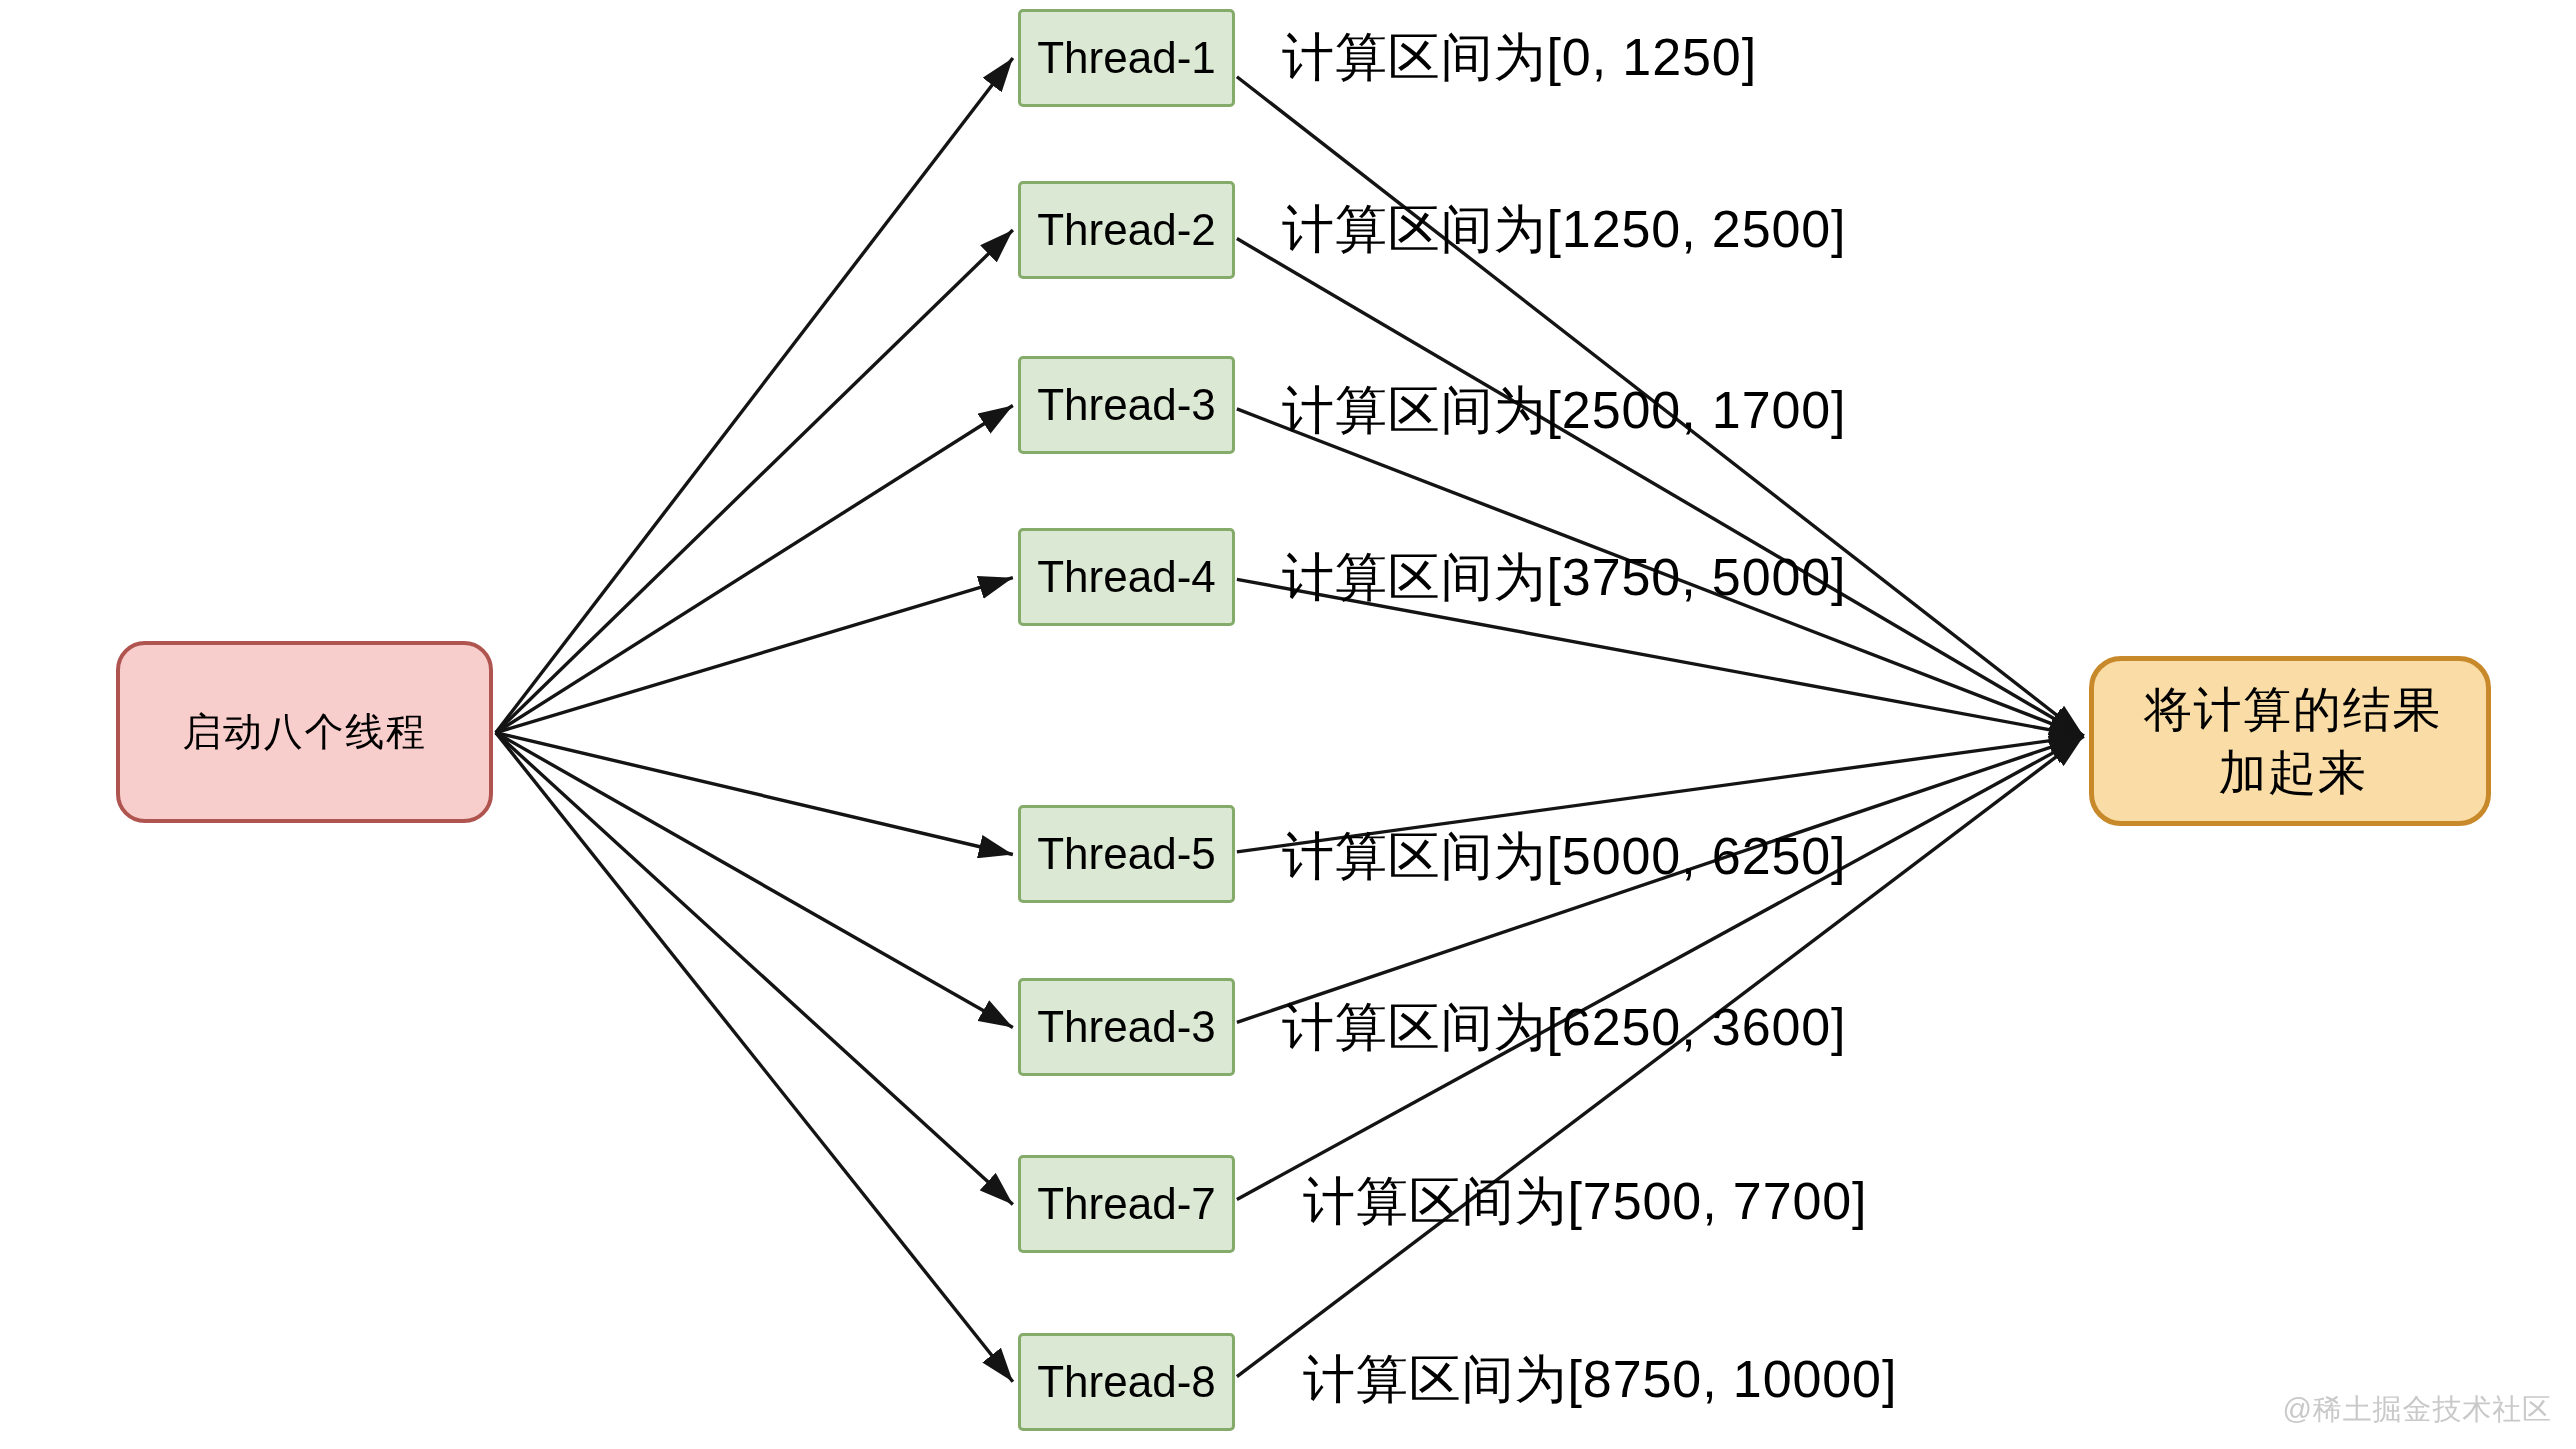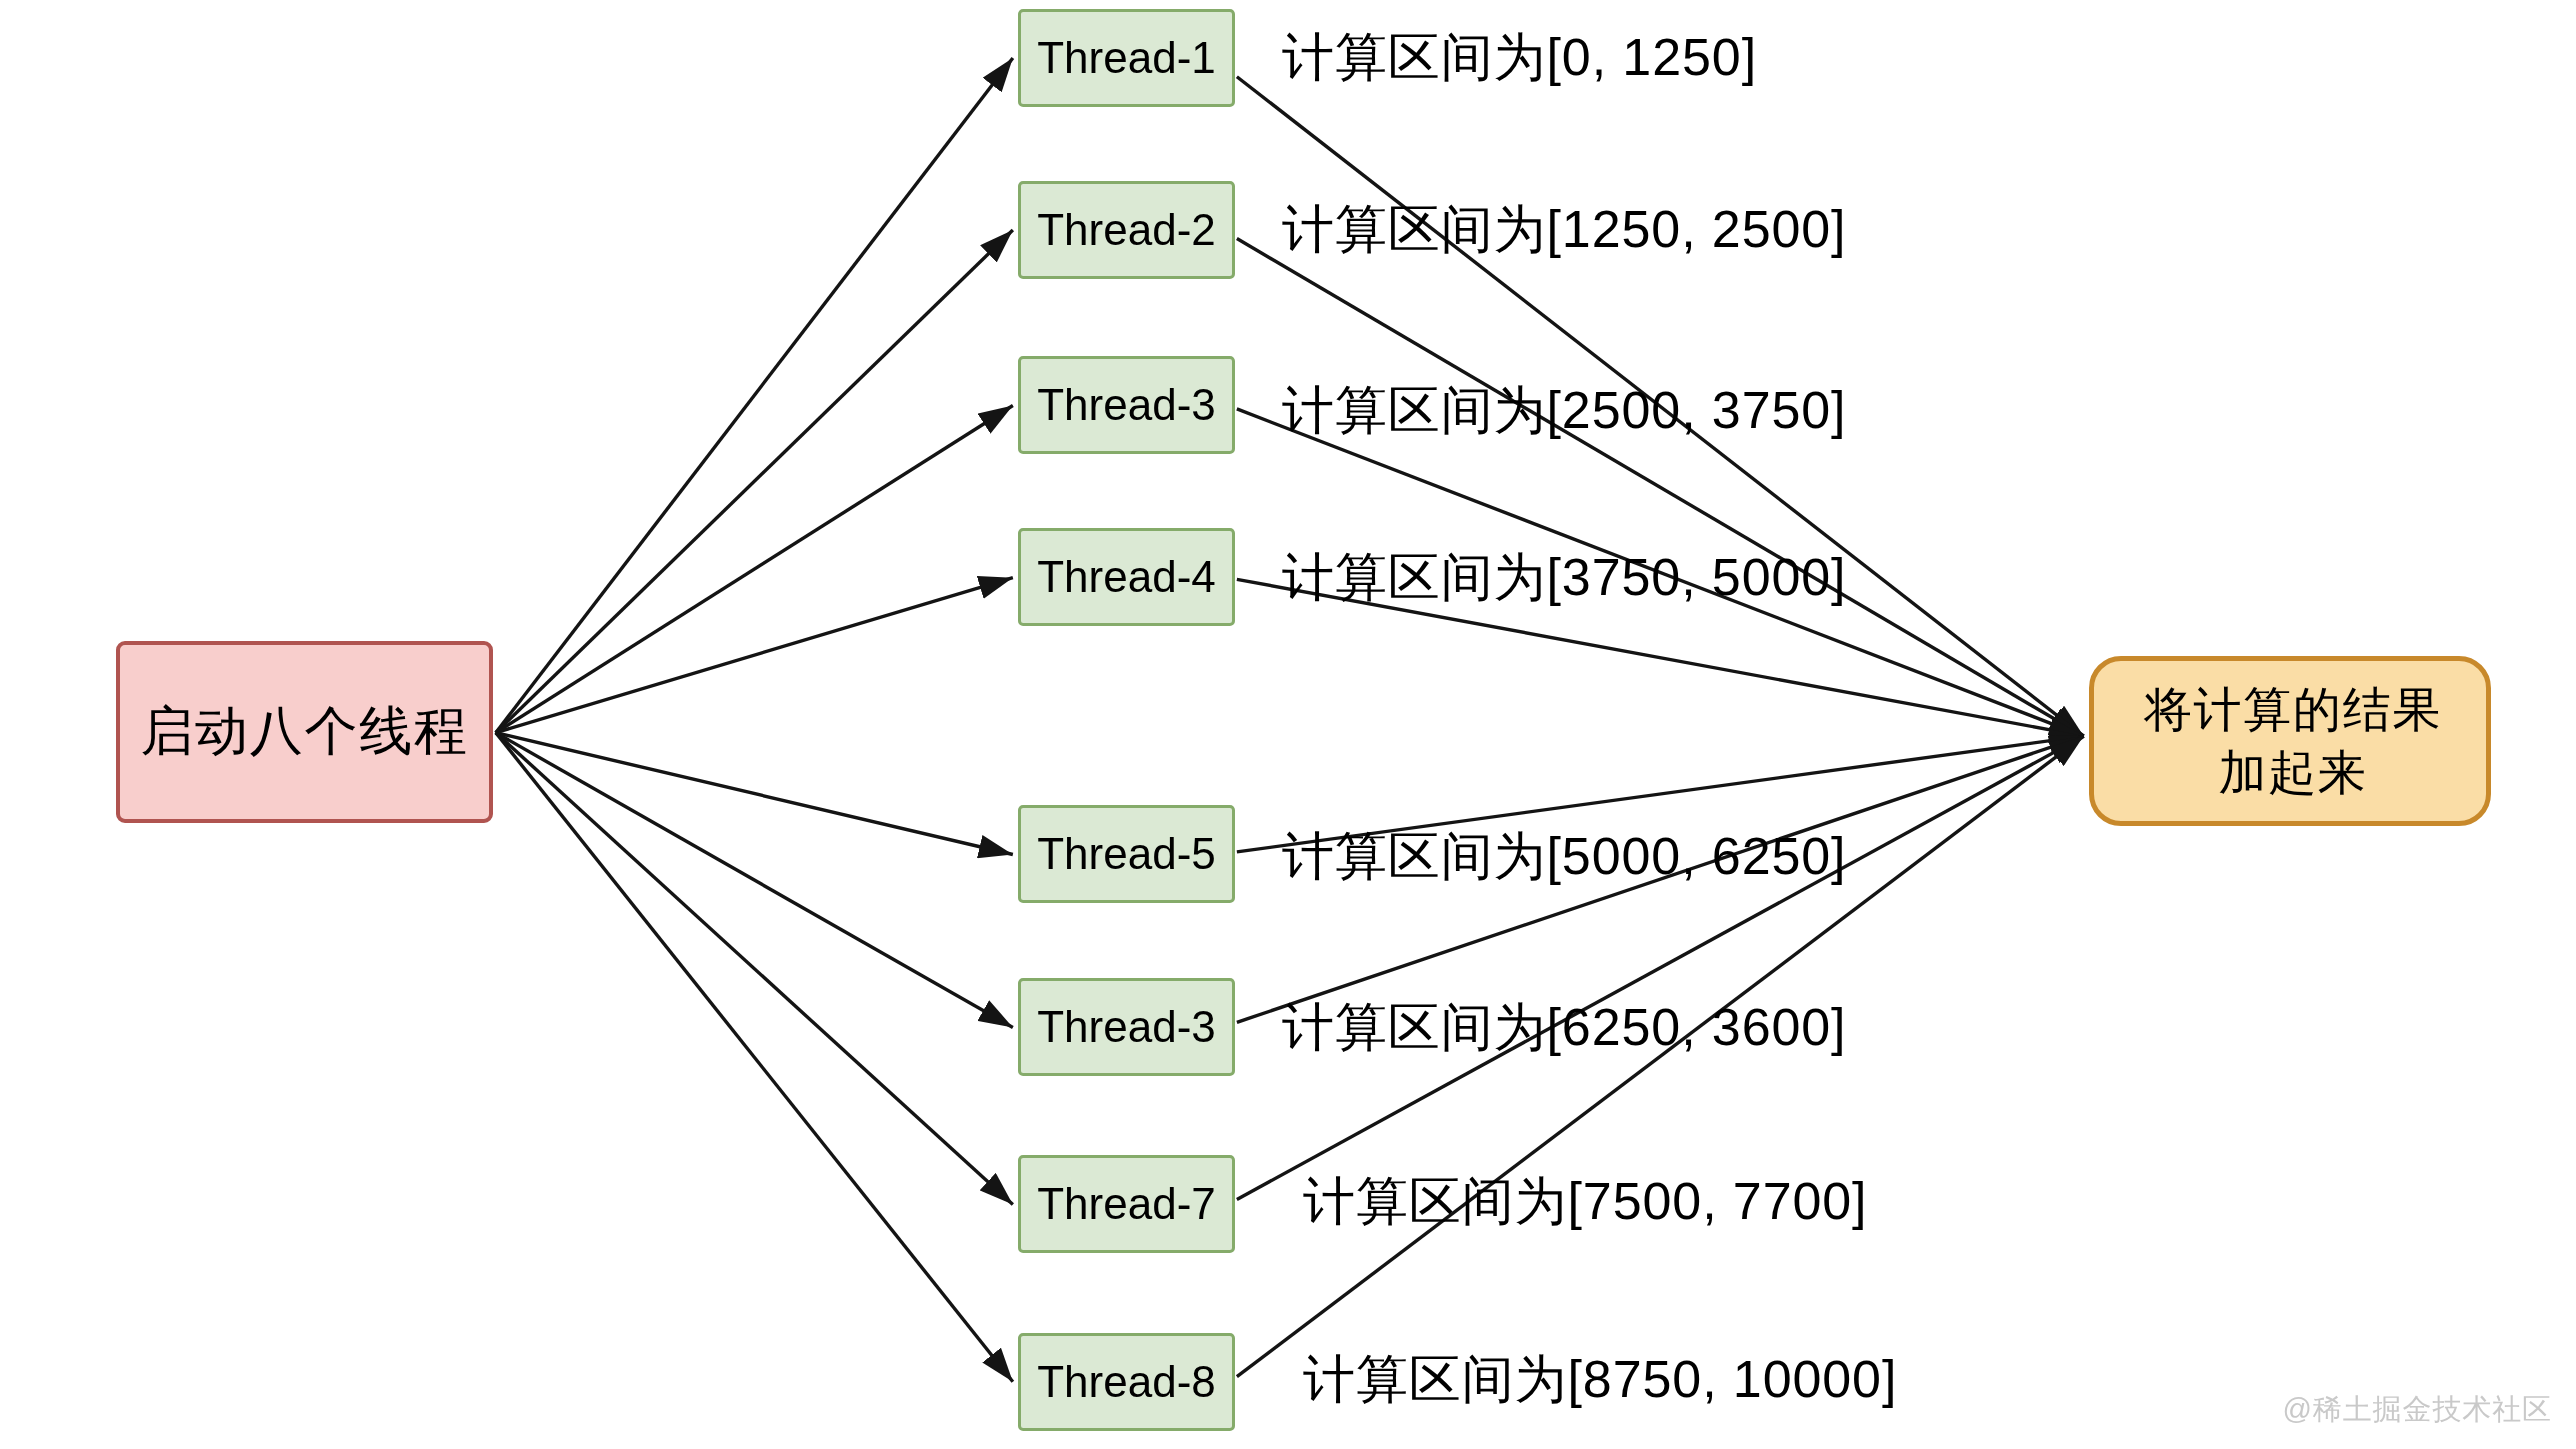--- a/index.html
+++ b/index.html
@@ -36,22 +36,22 @@
     justify-content: center;
     box-sizing: border-box;
     z-index: 2;
     color: #000000;
   }
   .node.source {
     left: 116px; top: 641px;
     width: 377px; height: 182px;
     background: var(--source-fill, #f8cecc);
     border: 4.3px solid var(--source-stroke, #b05450);
-    border-radius: 9px;
-    font-size: 53px;
+    border-radius: 29px;
+    font-size: 39px;
     letter-spacing: 1.7px;
   }
   .node.sink {
     left: 2089px; top: 656px;
     width: 402px; height: 170px;
     background: var(--sink-fill, #fadda6);
     border: 5.1px solid var(--sink-stroke, #c8892b);
     border-radius: 32px;
     font-size: 48px;
     line-height: 63px;
@@ -144,21 +144,21 @@
   </div>
   <div class="node thread" style="top:1155px">
     <span>Thread-7</span>
   </div>
   <div class="node thread" style="top:1333px">
     <span>Thread-8</span>
   </div>
 
   <div class="range-label" style="top:32px">计算区间为[0, 1250]</div>
   <div class="range-label" style="top:204px">计算区间为[1250, 2500]</div>
-  <div class="range-label" style="top:385px">计算区间为[2500, 3750]</div>
+  <div class="range-label" style="top:385px">计算区间为[2500, 1700]</div>
   <div class="range-label" style="top:552px">计算区间为[3750, 5000]</div>
   <div class="range-label" style="top:831px">计算区间为[5000, 6250]</div>
   <div class="range-label" style="top:1002px">计算区间为[6250, 3600]</div>
   <div class="range-label" style="top:1176px; left:1303px">计算区间为[7500, 7700]</div>
   <div class="range-label" style="top:1354px; left:1303px">计算区间为[8750, 10000]</div>
 
   <div class="node sink">
     <span class="sink-line">将计算的结果</span>
     <span class="sink-line">加起来</span>
   </div>

